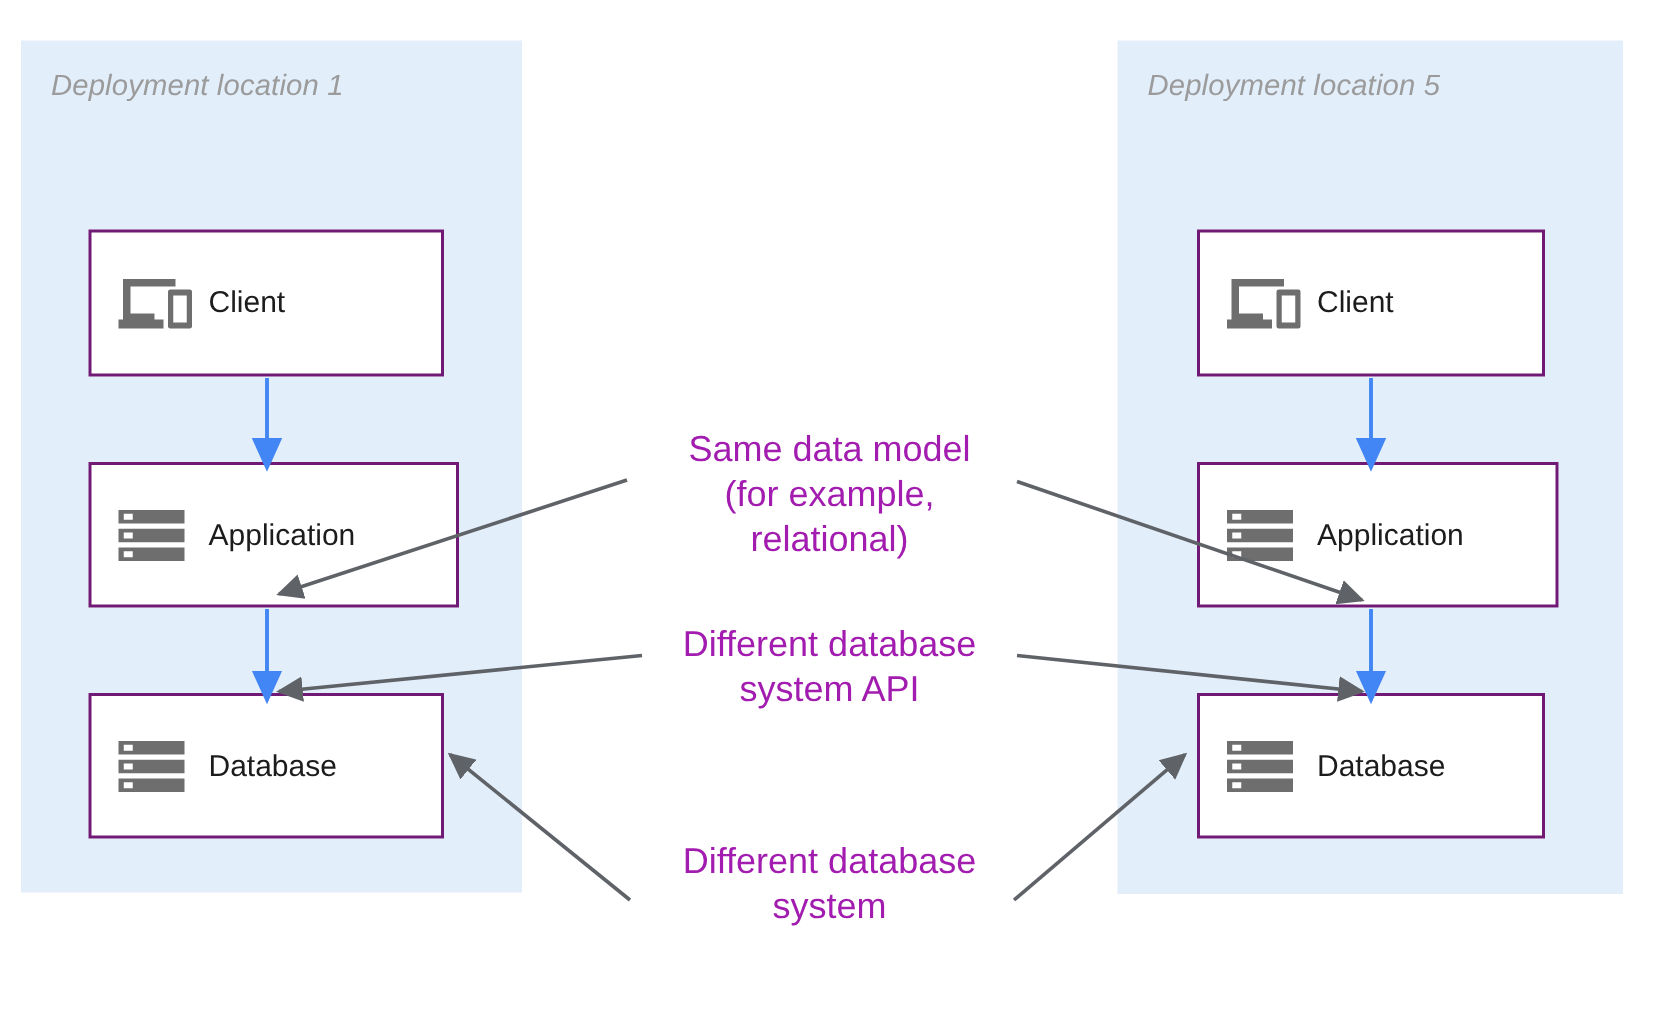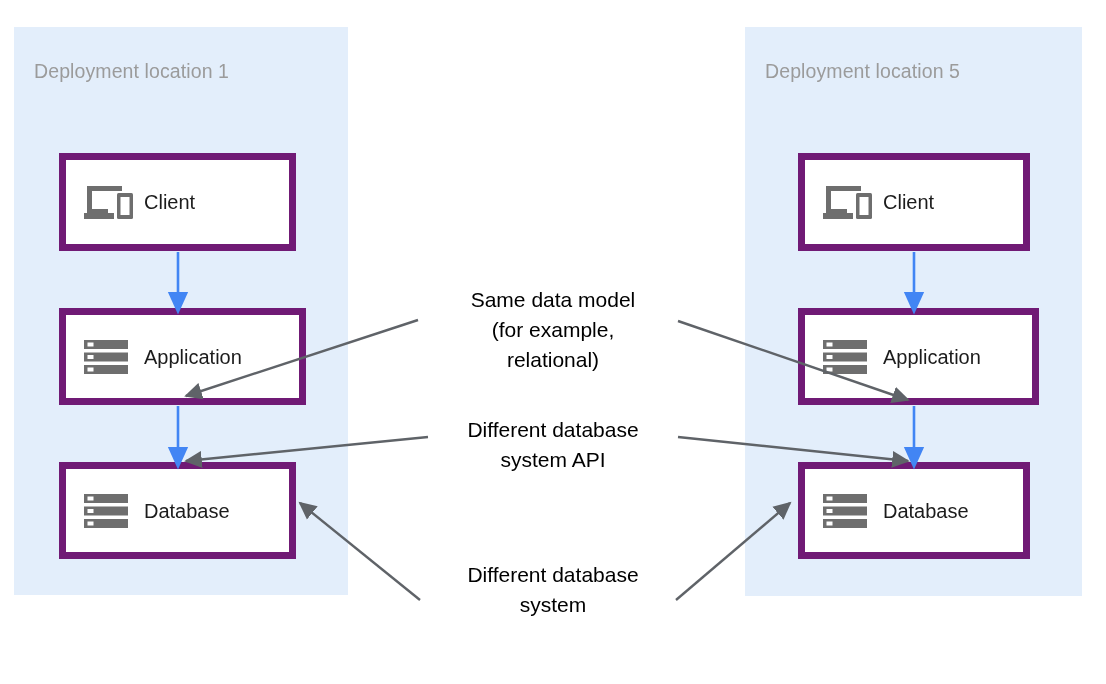--- a/index.html
+++ b/index.html
@@ -24,33 +24,34 @@
   .zone {
     position: absolute;
     background: #e3eefb;
   }
   #zone-1 { left: 14px;  top: 27px; width: 334px; height: 568px; }
   #zone-2 { left: 745px; top: 27px; width: 337px; height: 569px; }
 
   .zone-title {
     position: absolute;
     left: 20px;
-    top: 32px;
+    top: 18px;
     font-size: 19.5px;
     line-height: 24px;
     color: #9b9b9b;
     white-space: nowrap;
     letter-spacing: 0.1px;
+    font-style: italic;
   }
 
   
   .node {
     position: absolute;
     background: #ffffff;
-    border: 7px solid #701a75;
+    border: 2px solid #701a75;
     box-sizing: border-box;
     display: flex;
     align-items: center;
   }
   .node-icon {
     width: 56px;
     min-width: 56px;
     height: 40px;
     margin-left: 16px;
     position: relative;
@@ -74,23 +75,23 @@
   #node-db-2     { left: 798px; top: 462px; width: 232px; height: 97px; }
 
   
   .icon-server { display: block; }
   .icon-client { display: block; }
 
   
   .annotation {
     position: absolute;
     text-align: center;
-    font-size: 21px;
+    font-size: 24px;
     line-height: 30px;
-    color: #000000;
+    color: #a21caf;
     white-space: pre-line;
   }
   #label-data-model {
     left: 437px;
     top: 285px;
     width: 232px;
   }
   #label-db-api {
     left: 433px;
     top: 415px;

